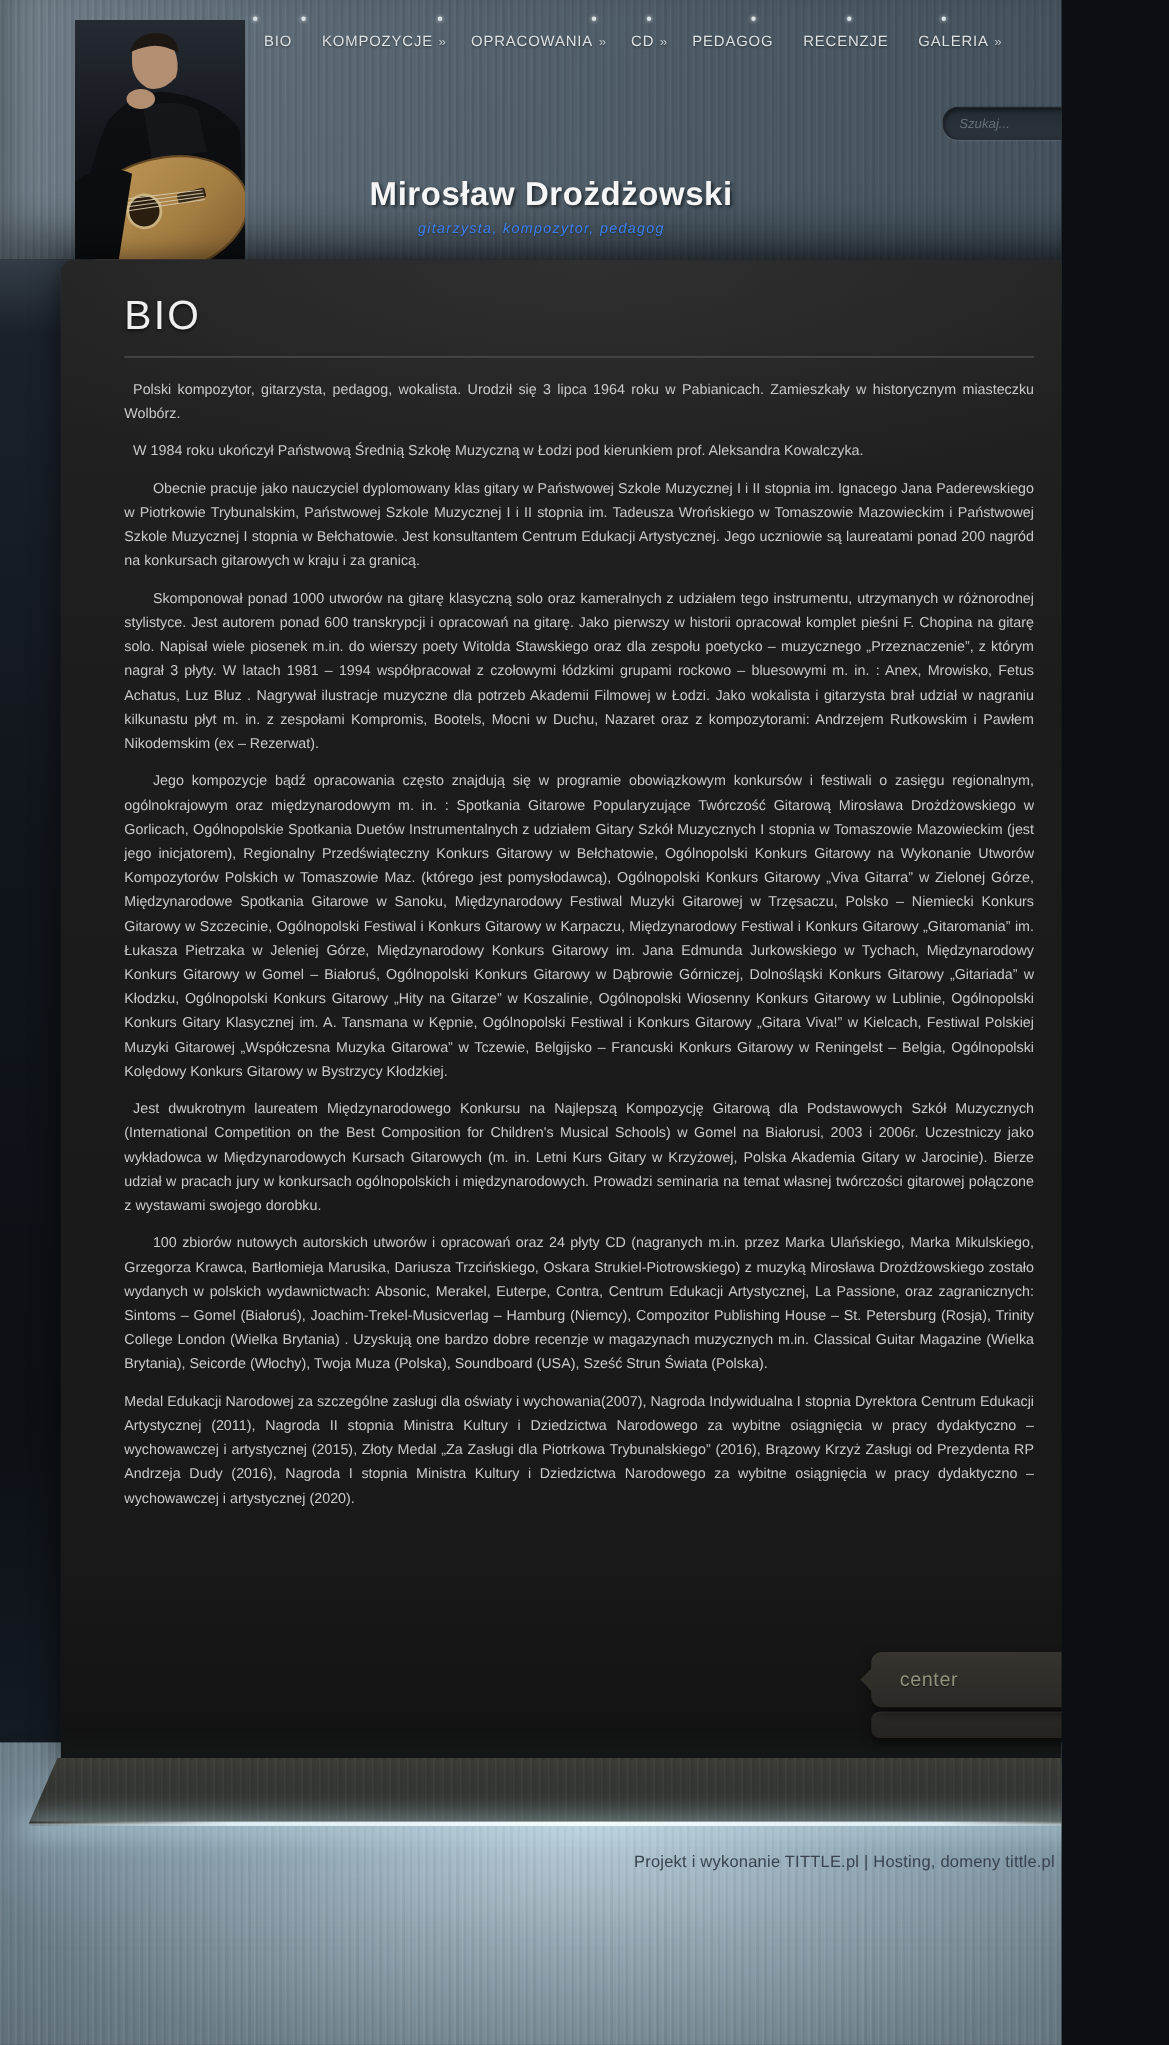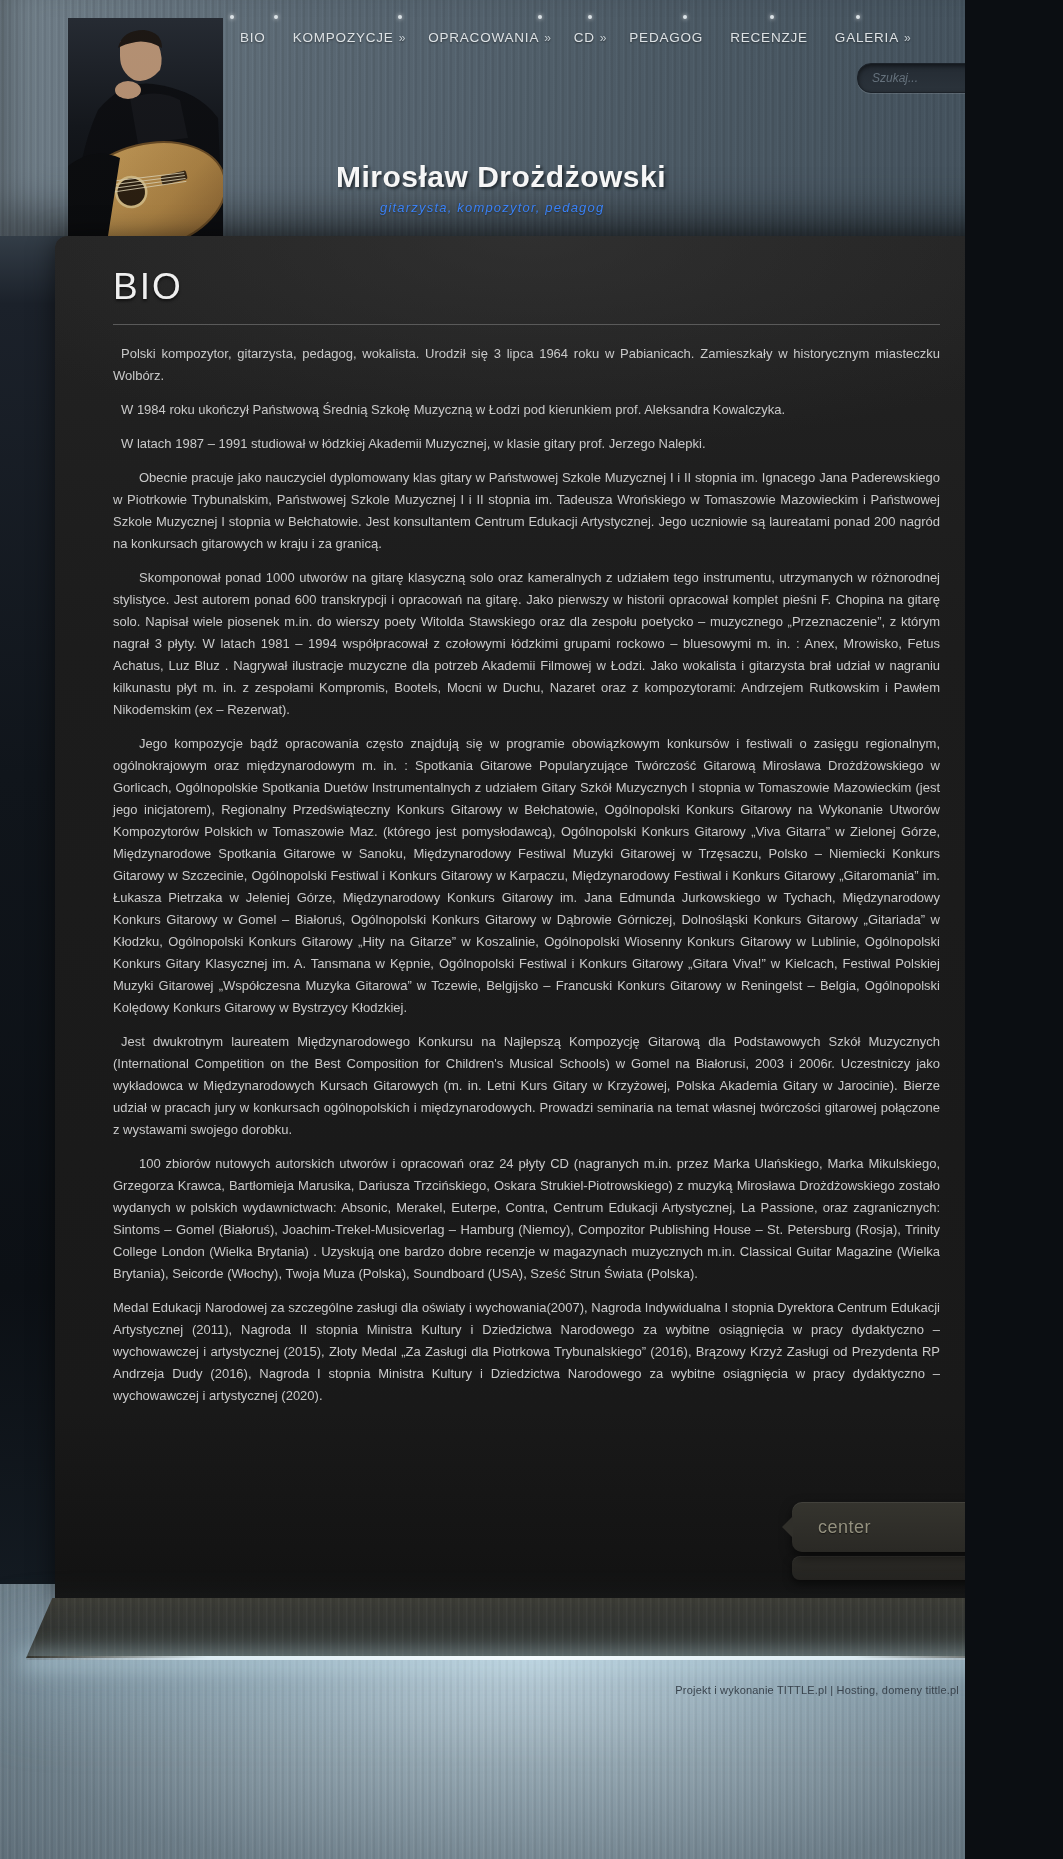--- a/index.html
+++ b/index.html
@@ -36,21 +36,21 @@
     background:#dbe2e6;box-shadow:0 0 4px rgba(255,255,255,.8);}
   
   .nav{position:absolute;left:240px;top:30px;display:flex;gap:22px;list-style:none;margin:0;padding:0;}
   .nav li{
     color:#dde2e5;font-size:13.5px;letter-spacing:.8px;cursor:pointer;white-space:nowrap;
     text-shadow:0 1px 2px rgba(0,0,0,.45);
   }
   .nav li .mk{margin-left:5px;font-size:12px;color:#c2cbd1;}
   
   .search{
-    position:absolute;left:857px;top:63px;width:150px;height:28px;
+    position:absolute;left:857px;top:97px;width:150px;height:28px;
     background:linear-gradient(#242b33,#2b333b);
     border:1px solid #1b2128;border-radius:14px;
     box-shadow:inset 0 2px 5px rgba(0,0,0,.55),0 1px 0 rgba(255,255,255,.12);
     display:flex;align-items:center;justify-content:center;
   }
   .search input{
     flex:1;min-width:0;background:transparent;border:0;outline:none;
     color:#aeb9c2;font-size:12px;font-style:italic;padding:0 6px 0 14px;
     font-family:"Liberation Sans",sans-serif;
   }
@@ -130,21 +130,21 @@
     background:repeating-linear-gradient(90deg,rgba(255,255,255,.03) 0 1px,rgba(0,0,0,.05) 2px 5px,rgba(255,255,255,0) 5px 8px);
   }
   .glow-line{
     position:absolute;left:26px;top:1656px;width:1011px;height:4px;border-radius:2px;
     background:linear-gradient(90deg,rgba(235,245,250,.08) 0%,#dcebf2 18%,#f4fbfe 50%,#dcebf2 82%,rgba(235,245,250,.08) 100%);
     box-shadow:0 3px 22px 6px rgba(195,225,240,.55),0 14px 70px 26px rgba(150,190,210,.30);
   }
   
   .footer-credits{
     position:absolute;top:1684px;right:6px;
-    font-size:11px;color:#39434d;letter-spacing:.2px;cursor:pointer;
+    font-size:15px;color:#39434d;letter-spacing:.2px;cursor:pointer;
   }
 </style>
 </head>
 <body>
 
 <div id="stage">
 
   <div class="bg-header"></div>
   <div class="bg-main"></div>
   <div class="bg-glow"></div>
@@ -224,21 +224,20 @@
   <h1 class="site-title">Mirosław Drożdżowski</h1>
   <p class="site-subtitle">gitarzysta, kompozytor, pedagog</p>
 
   <div class="panel">
     <div class="panel-inner">
       <h2 class="page-title">BIO</h2>
       <hr class="title-rule">
       <div class="bio-text">
         <p class="ind-sm">Polski kompozytor, gitarzysta, pedagog, wokalista. Urodził się 3 lipca 1964 roku w Pabianicach. Zamieszkały w historycznym miasteczku Wolbórz.</p>
         <p class="ind-sm">W 1984 roku ukończył Państwową Średnią Szkołę Muzyczną w Łodzi pod kierunkiem prof. Aleksandra Kowalczyka.</p>
-        <p class="ind-sm">W latach 1987 – 1991 studiował w łódzkiej Akademii Muzycznej, w klasie gitary prof. Jerzego Nalepki.</p>
         <p class="ind">Obecnie pracuje jako nauczyciel dyplomowany klas gitary w Państwowej Szkole Muzycznej I i II stopnia im. Ignacego Jana  Paderewskiego w Piotrkowie Trybunalskim, Państwowej Szkole Muzycznej I i II stopnia im. Tadeusza Wrońskiego w Tomaszowie Mazowieckim i Państwowej Szkole Muzycznej I stopnia w Bełchatowie. Jest konsultantem Centrum Edukacji Artystycznej. Jego uczniowie są laureatami ponad 200 nagród na konkursach gitarowych w kraju i za granicą.</p>
         <p class="ind">Skomponował ponad 1000 utworów na gitarę klasyczną solo oraz kameralnych z udziałem tego instrumentu, utrzymanych w różnorodnej stylistyce. Jest autorem ponad 600 transkrypcji i opracowań na gitarę. Jako pierwszy w historii opracował komplet pieśni F. Chopina na gitarę solo. Napisał  wiele piosenek m.in. do wierszy poety Witolda Stawskiego oraz dla zespołu poetycko – muzycznego „Przeznaczenie”, z którym nagrał 3 płyty. W latach 1981 – 1994 współpracował z czołowymi łódzkimi grupami rockowo – bluesowymi m. in. : Anex, Mrowisko, Fetus Achatus, Luz Bluz . Nagrywał ilustracje muzyczne dla potrzeb Akademii Filmowej w Łodzi.  Jako wokalista i gitarzysta brał udział w nagraniu kilkunastu płyt m. in. z zespołami  Kompromis, Bootels, Mocni w Duchu, Nazaret oraz z kompozytorami: Andrzejem Rutkowskim i Pawłem Nikodemskim  (ex – Rezerwat).</p>
         <p class="ind">Jego kompozycje bądź opracowania często znajdują się w programie obowiązkowym konkursów i festiwali o zasięgu regionalnym, ogólnokrajowym oraz międzynarodowym m. in. : Spotkania Gitarowe Popularyzujące Twórczość Gitarową Mirosława Drożdżowskiego w Gorlicach, Ogólnopolskie Spotkania Duetów Instrumentalnych z udziałem Gitary Szkół Muzycznych I stopnia w Tomaszowie Mazowieckim (jest jego inicjatorem), Regionalny Przedświąteczny Konkurs Gitarowy w Bełchatowie, Ogólnopolski Konkurs Gitarowy na Wykonanie Utworów Kompozytorów Polskich w Tomaszowie Maz.  (którego jest pomysłodawcą), Ogólnopolski Konkurs Gitarowy „Viva Gitarra” w Zielonej Górze, Międzynarodowe Spotkania Gitarowe w Sanoku, Międzynarodowy Festiwal Muzyki Gitarowej w Trzęsaczu, Polsko – Niemiecki Konkurs Gitarowy w Szczecinie, Ogólnopolski Festiwal i Konkurs Gitarowy w Karpaczu, Międzynarodowy Festiwal i Konkurs Gitarowy „Gitaromania”  im. Łukasza Pietrzaka w Jeleniej Górze, Międzynarodowy Konkurs Gitarowy im. Jana Edmunda Jurkowskiego w Tychach, Międzynarodowy Konkurs Gitarowy w Gomel – Białoruś, Ogólnopolski Konkurs Gitarowy w Dąbrowie Górniczej, Dolnośląski Konkurs Gitarowy „Gitariada” w Kłodzku, Ogólnopolski Konkurs Gitarowy „Hity na Gitarze” w Koszalinie, Ogólnopolski Wiosenny Konkurs Gitarowy w Lublinie, Ogólnopolski Konkurs Gitary Klasycznej im. A. Tansmana w Kępnie, Ogólnopolski Festiwal i Konkurs Gitarowy „Gitara Viva!” w Kielcach, Festiwal Polskiej Muzyki Gitarowej „Współczesna Muzyka Gitarowa” w Tczewie, Belgijsko – Francuski Konkurs Gitarowy w Reningelst – Belgia, Ogólnopolski  Kolędowy Konkurs Gitarowy w Bystrzycy Kłodzkiej.</p>
         <p class="ind-sm">Jest dwukrotnym laureatem Międzynarodowego Konkursu na Najlepszą Kompozycję Gitarową dla  Podstawowych Szkół Muzycznych (International Competition on the Best Composition for Children's Musical Schools) w Gomel na Białorusi, 2003 i 2006r. Uczestniczy jako wykładowca w Międzynarodowych Kursach Gitarowych (m. in. Letni Kurs Gitary w Krzyżowej, Polska Akademia Gitary w Jarocinie). Bierze udział w pracach jury w konkursach ogólnopolskich i międzynarodowych. Prowadzi seminaria na temat własnej twórczości gitarowej połączone z wystawami swojego dorobku.</p>
         <p class="ind">100 zbiorów nutowych autorskich utworów i opracowań oraz 24 płyty CD (nagranych m.in. przez Marka Ulańskiego, Marka Mikulskiego, Grzegorza Krawca, Bartłomieja Marusika, Dariusza Trzcińskiego, Oskara Strukiel-Piotrowskiego) z muzyką Mirosława Drożdżowskiego zostało wydanych w polskich wydawnictwach: Absonic, Merakel, Euterpe, Contra, Centrum Edukacji Artystycznej,  La Passione, oraz zagranicznych: Sintoms – Gomel (Białoruś), Joachim-Trekel-Musicverlag – Hamburg (Niemcy), Compozitor Publishing House – St. Petersburg (Rosja), Trinity College London (Wielka Brytania) . Uzyskują one bardzo dobre recenzje w magazynach muzycznych m.in. Classical Guitar Magazine (Wielka Brytania), Seicorde (Włochy), Twoja Muza (Polska), Soundboard (USA), Sześć Strun Świata (Polska).</p>
         <p>Medal Edukacji Narodowej za szczególne zasługi dla oświaty i wychowania(2007), Nagroda Indywidualna I stopnia Dyrektora Centrum Edukacji Artystycznej (2011), Nagroda II stopnia Ministra Kultury i Dziedzictwa Narodowego za wybitne osiągnięcia w pracy dydaktyczno – wychowawczej i artystycznej (2015), Złoty Medal „Za Zasługi dla Piotrkowa Trybunalskiego” (2016), Brązowy Krzyż Zasługi  od Prezydenta RP Andrzeja Dudy (2016), Nagroda I stopnia Ministra Kultury i Dziedzictwa Narodowego za wybitne osiągnięcia w pracy dydaktyczno – wychowawczej i artystycznej (2020).</p>
       </div>
     </div>
   </div>
 

